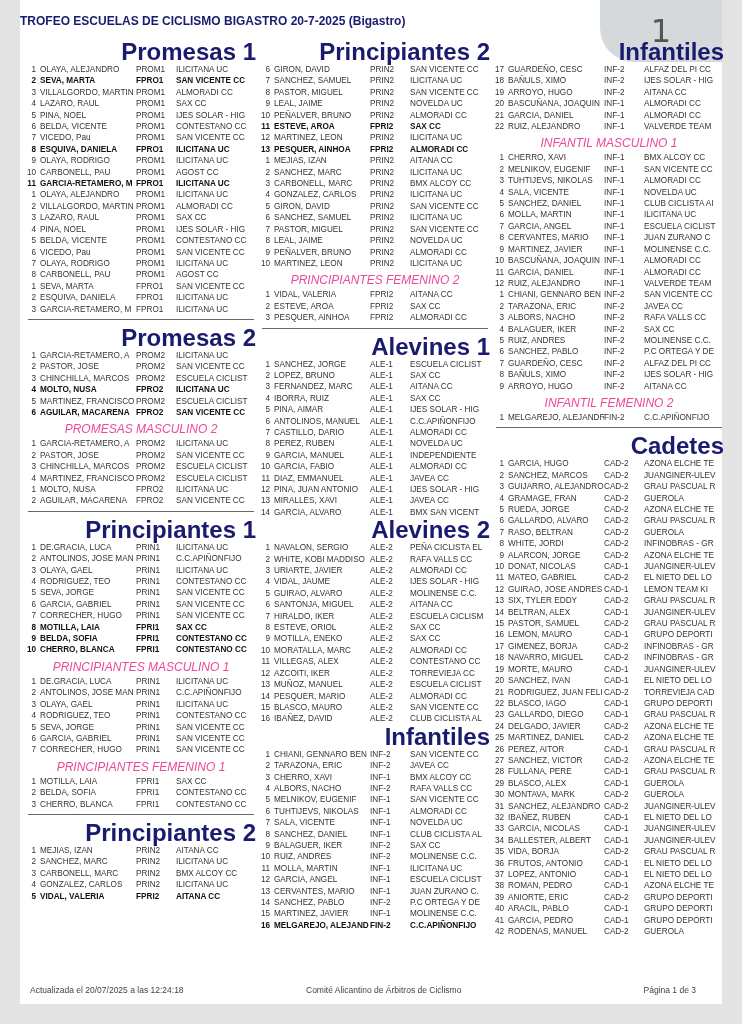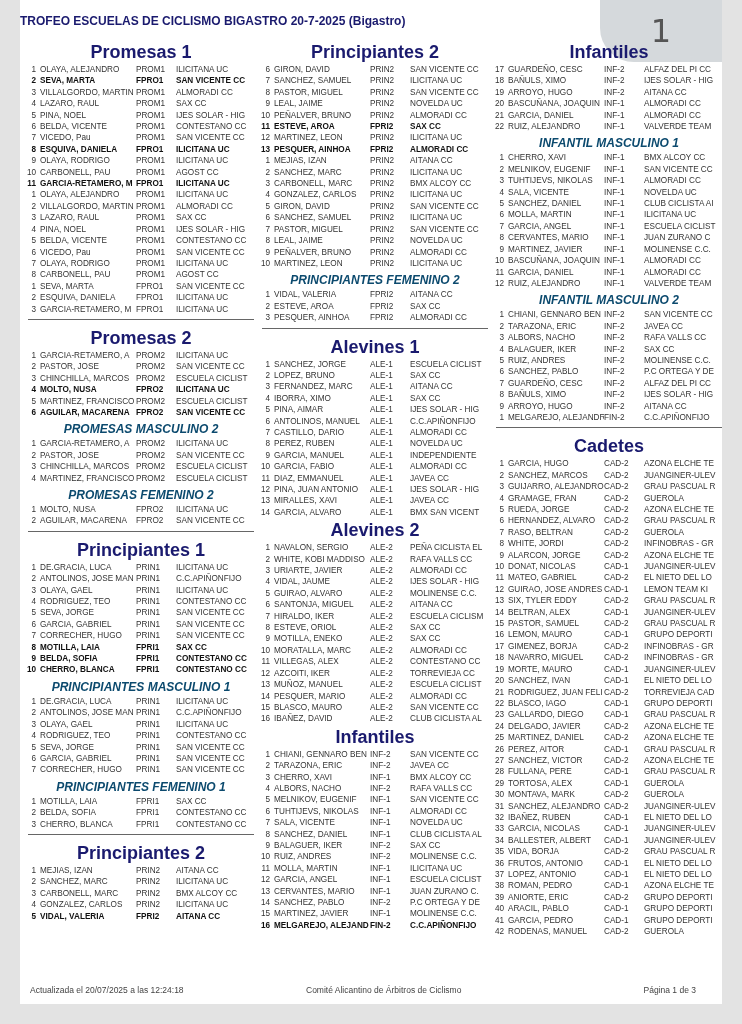--- a/index.html
+++ b/index.html
@@ -3,22 +3,22 @@
 <meta charset="utf-8">
 <style>
   * { box-sizing: border-box; margin: 0; padding: 0; }
   html, body { width: 742px; height: 1024px; overflow: hidden; }
   body { background: #e3e3e3; font-family: "Liberation Sans", sans-serif; position: relative; }
   .page { position: absolute; left: 20px; top: 0; width: 702px; height: 1004px; background: #ffffff; }
   .page-badge { position: absolute; right: 0; top: 0; width: 122px; height: 62px; background: #d5d9dc; border-bottom-left-radius: 34px; display: flex; align-items: center; justify-content: center; font-size: 32px; color: #555; font-family: "DejaVu Sans", sans-serif; }
   .page-title { position: absolute; left: 0; top: 14px; width: 700px; text-align: left; font-weight: bold; font-size: 12px; color: #1a1a6e; font-family: "Liberation Sans", sans-serif; }
   .cols { position: absolute; top: 40px; left: 6px; display: flex; }
   .col { width: 234px; padding-right: 4px; }
-  .cat-title { text-align: center; font-weight: bold; font-size: 18px; color: #1a1a6e; line-height: 24px; }
-  .sub-title { text-align: center; font-weight: bold; font-style: italic; font-size: 12px; color: #0c4a6e; line-height: 18px; margin-top: 2px; }
+  .cat-title { text-align: right; font-weight: bold; font-size: 24px; color: #1a1a6e; line-height: 24px; }
+  .sub-title { text-align: center; font-weight: normal; font-style: italic; font-size: 12px; color: #ec4899; line-height: 18px; margin-top: 2px; }
   .row { display: flex; font-size: 8.2px; line-height: 11.4px; color: #333; white-space: nowrap; font-family: "Liberation Sans", sans-serif; }
   .row.bold { font-weight: bold; color: #111; }
   .row .pos { width: 14px; text-align: right; padding-right: 4px; flex: none; }
   .row .name { width: 96px; overflow: hidden; flex: none; }
   .row .cat { width: 40px; flex: none; }
   .row .club { width: 80px; overflow: hidden; flex: none; }
   .divider { border-bottom: 1.5px solid #666; margin: 4px 2px 6px 2px; }
   .footer { position: absolute; top: 985px; left: 10px; width: 690px; font-size: 8.5px; color: #444; }
   .footer .left { position: absolute; left: 0; }
   .footer .mid { position: absolute; left: 276px; }
@@ -222,21 +222,20 @@
           <span class="name">CHINCHILLA, MARCOS</span>
           <span class="cat">PROM2</span>
           <span class="club">ESCUELA CICLIST</span>
         </div>
         <div class="row">
           <span class="pos">4</span>
           <span class="name">MARTINEZ, FRANCISCO</span>
           <span class="cat">PROM2</span>
           <span class="club">ESCUELA CICLIST</span>
         </div>
-        <div class="sub-title">PROMESAS FEMENINO 2</div>
         <div class="row">
           <span class="pos">1</span>
           <span class="name">MOLTO, NUSA</span>
           <span class="cat">FPRO2</span>
           <span class="club">ILICITANA UC</span>
         </div>
         <div class="row">
           <span class="pos">2</span>
           <span class="name">AGUILAR, MACARENA</span>
           <span class="cat">FPRO2</span>
@@ -543,21 +542,21 @@
           <span class="club">SAX CC</span>
         </div>
         <div class="row">
           <span class="pos">3</span>
           <span class="name">FERNANDEZ, MARC</span>
           <span class="cat">ALE-1</span>
           <span class="club">AITANA CC</span>
         </div>
         <div class="row">
           <span class="pos">4</span>
-          <span class="name">IBORRA, XIMO</span>
+          <span class="name">IBORRA, RUIZ</span>
           <span class="cat">ALE-1</span>
           <span class="club">SAX CC</span>
         </div>
         <div class="row">
           <span class="pos">5</span>
           <span class="name">PINA, AIMAR</span>
           <span class="cat">ALE-1</span>
           <span class="club">IJES SOLAR - HIG</span>
         </div>
         <div class="row">
@@ -913,21 +912,20 @@
           <span class="name">GARCIA, DANIEL</span>
           <span class="cat">INF-1</span>
           <span class="club">ALMORADI CC</span>
         </div>
         <div class="row">
           <span class="pos">12</span>
           <span class="name">RUIZ, ALEJANDRO</span>
           <span class="cat">INF-1</span>
           <span class="club">VALVERDE TEAM</span>
         </div>
-        <div class="sub-title">INFANTIL MASCULINO 2</div>
         <div class="row">
           <span class="pos">1</span>
           <span class="name">CHIANI, GENNARO BEN</span>
           <span class="cat">INF-2</span>
           <span class="club">SAN VICENTE CC</span>
         </div>
         <div class="row">
           <span class="pos">2</span>
           <span class="name">TARAZONA, ERIC</span>
           <span class="cat">INF-2</span>
@@ -968,20 +966,21 @@
           <span class="name">BAÑULS, XIMO</span>
           <span class="cat">INF-2</span>
           <span class="club">IJES SOLAR - HIG</span>
         </div>
         <div class="row">
           <span class="pos">9</span>
           <span class="name">ARROYO, HUGO</span>
           <span class="cat">INF-2</span>
           <span class="club">AITANA CC</span>
         </div>
+        <div class="sub-title">INFANTIL FEMENINO 2</div>
         <div class="row">
           <span class="pos">1</span>
           <span class="name">MELGAREJO, ALEJANDR</span>
           <span class="cat">FIN-2</span>
           <span class="club">C.C.APIÑONFIJO</span>
         </div>
         <div class="divider"></div>
         <div class="cat-title">Cadetes</div>
         <div class="row">
           <span class="pos">1</span>
@@ -1008,21 +1007,21 @@
           <span class="club">GUEROLA</span>
         </div>
         <div class="row">
           <span class="pos">5</span>
           <span class="name">RUEDA, JORGE</span>
           <span class="cat">CAD-2</span>
           <span class="club">AZONA ELCHE TE</span>
         </div>
         <div class="row">
           <span class="pos">6</span>
-          <span class="name">HERNANDEZ, ALVARO</span>
+          <span class="name">GALLARDO, ALVARO</span>
           <span class="cat">CAD-2</span>
           <span class="club">GRAU PASCUAL R</span>
         </div>
         <div class="row">
           <span class="pos">7</span>
           <span class="name">RASO, BELTRAN</span>
           <span class="cat">CAD-2</span>
           <span class="club">GUEROLA</span>
         </div>
         <div class="row">
@@ -1146,21 +1145,21 @@
           <span class="club">AZONA ELCHE TE</span>
         </div>
         <div class="row">
           <span class="pos">28</span>
           <span class="name">FULLANA, PERE</span>
           <span class="cat">CAD-1</span>
           <span class="club">GRAU PASCUAL R</span>
         </div>
         <div class="row">
           <span class="pos">29</span>
-          <span class="name">TORTOSA, ALEX</span>
+          <span class="name">BLASCO, ALEX</span>
           <span class="cat">CAD-1</span>
           <span class="club">GUEROLA</span>
         </div>
         <div class="row">
           <span class="pos">30</span>
           <span class="name">MONTAVA, MARK</span>
           <span class="cat">CAD-2</span>
           <span class="club">GUEROLA</span>
         </div>
         <div class="row">

